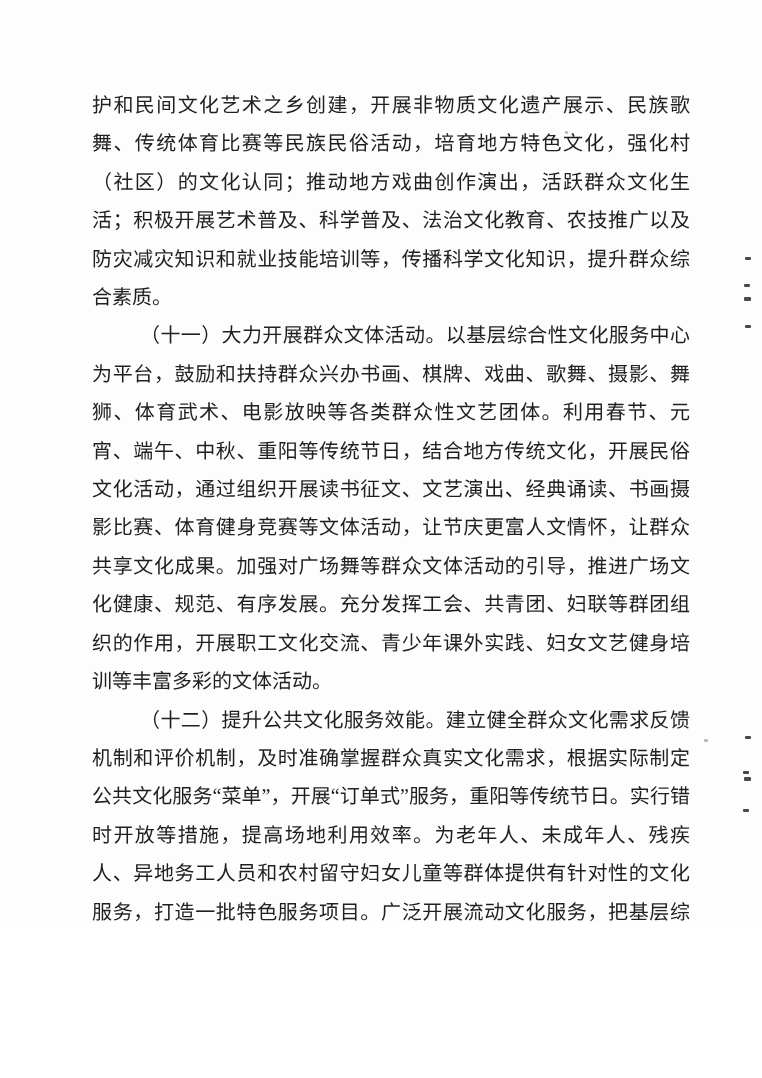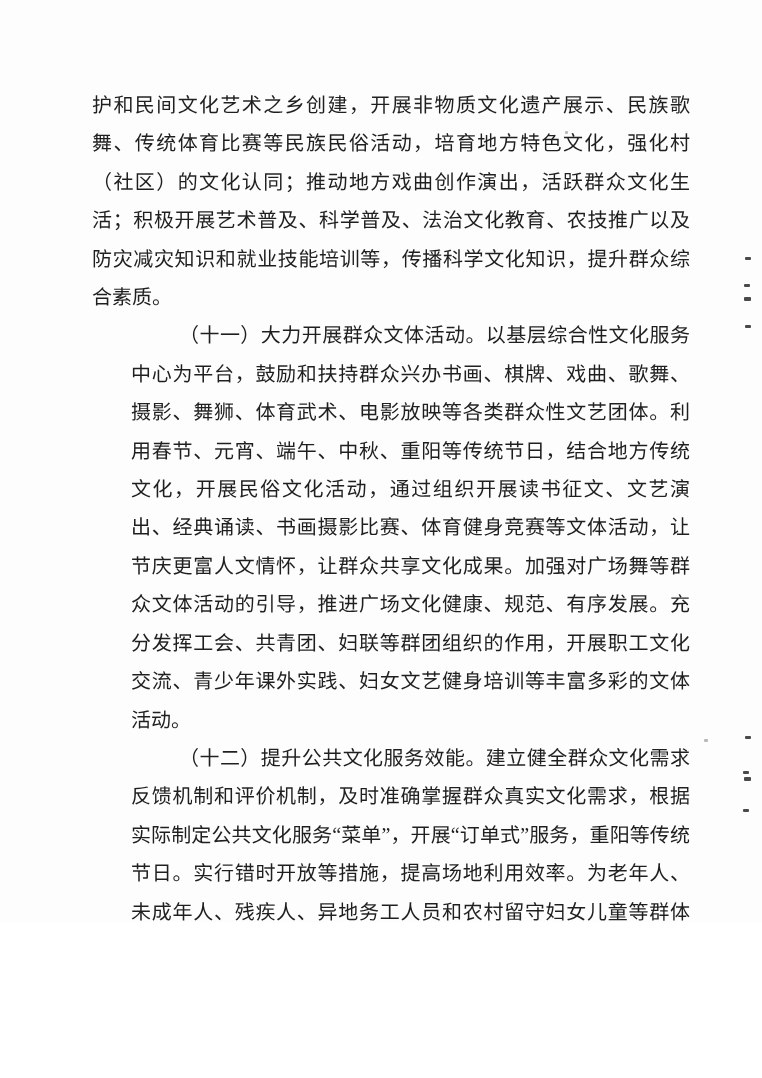--- a/index.html
+++ b/index.html
@@ -26,21 +26,20 @@
     margin: 0;
     padding: 0;
     font-size: 20px;
     line-height: 38.4px;
     text-align: justify;
     text-justify: inter-character;
     word-break: break-all;
   }
   .para.indented {
     text-indent: 2.4em;
-    margin-left: 39px;
   }
   .page-number {
     position: absolute;
     left: 97px;
     top: 999px;
     font-size: 20px;
     letter-spacing: 3px;
     color: #2a2a2a;
     white-space: nowrap;
   }

